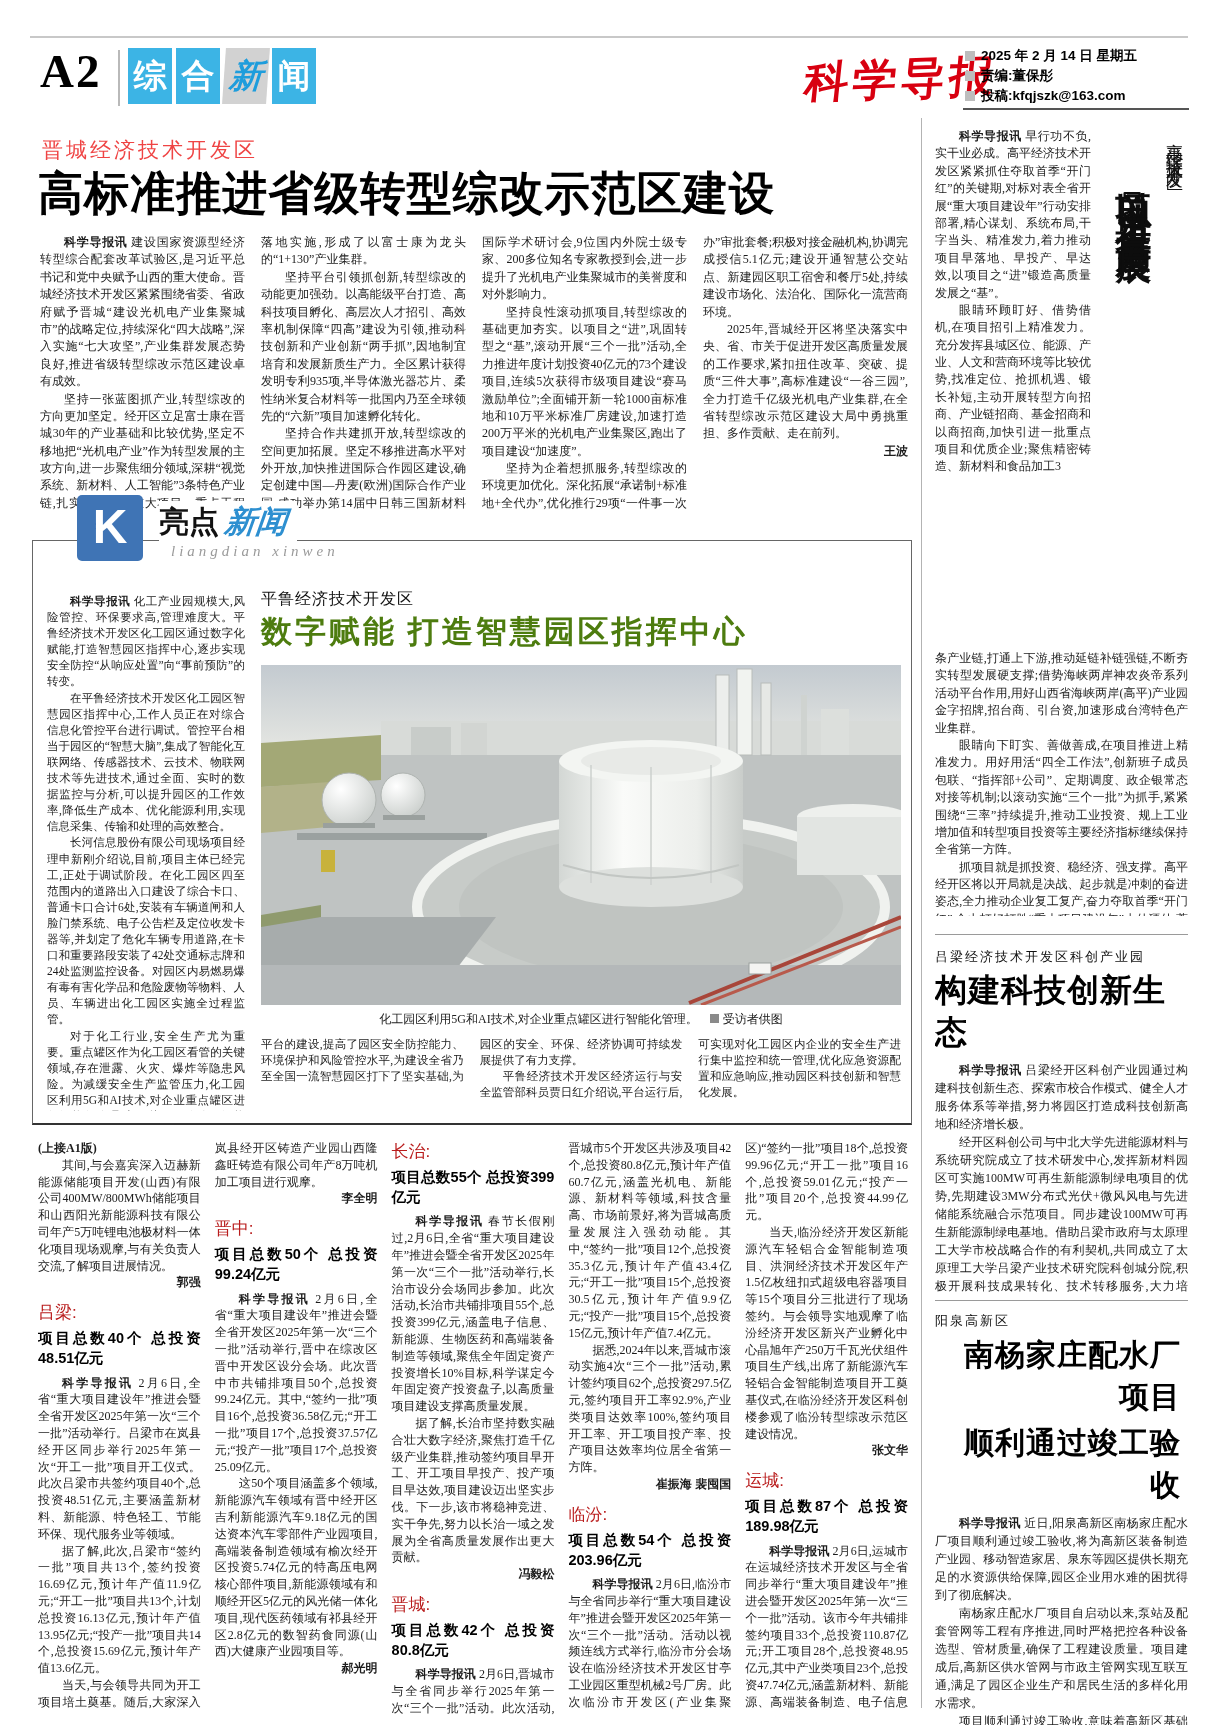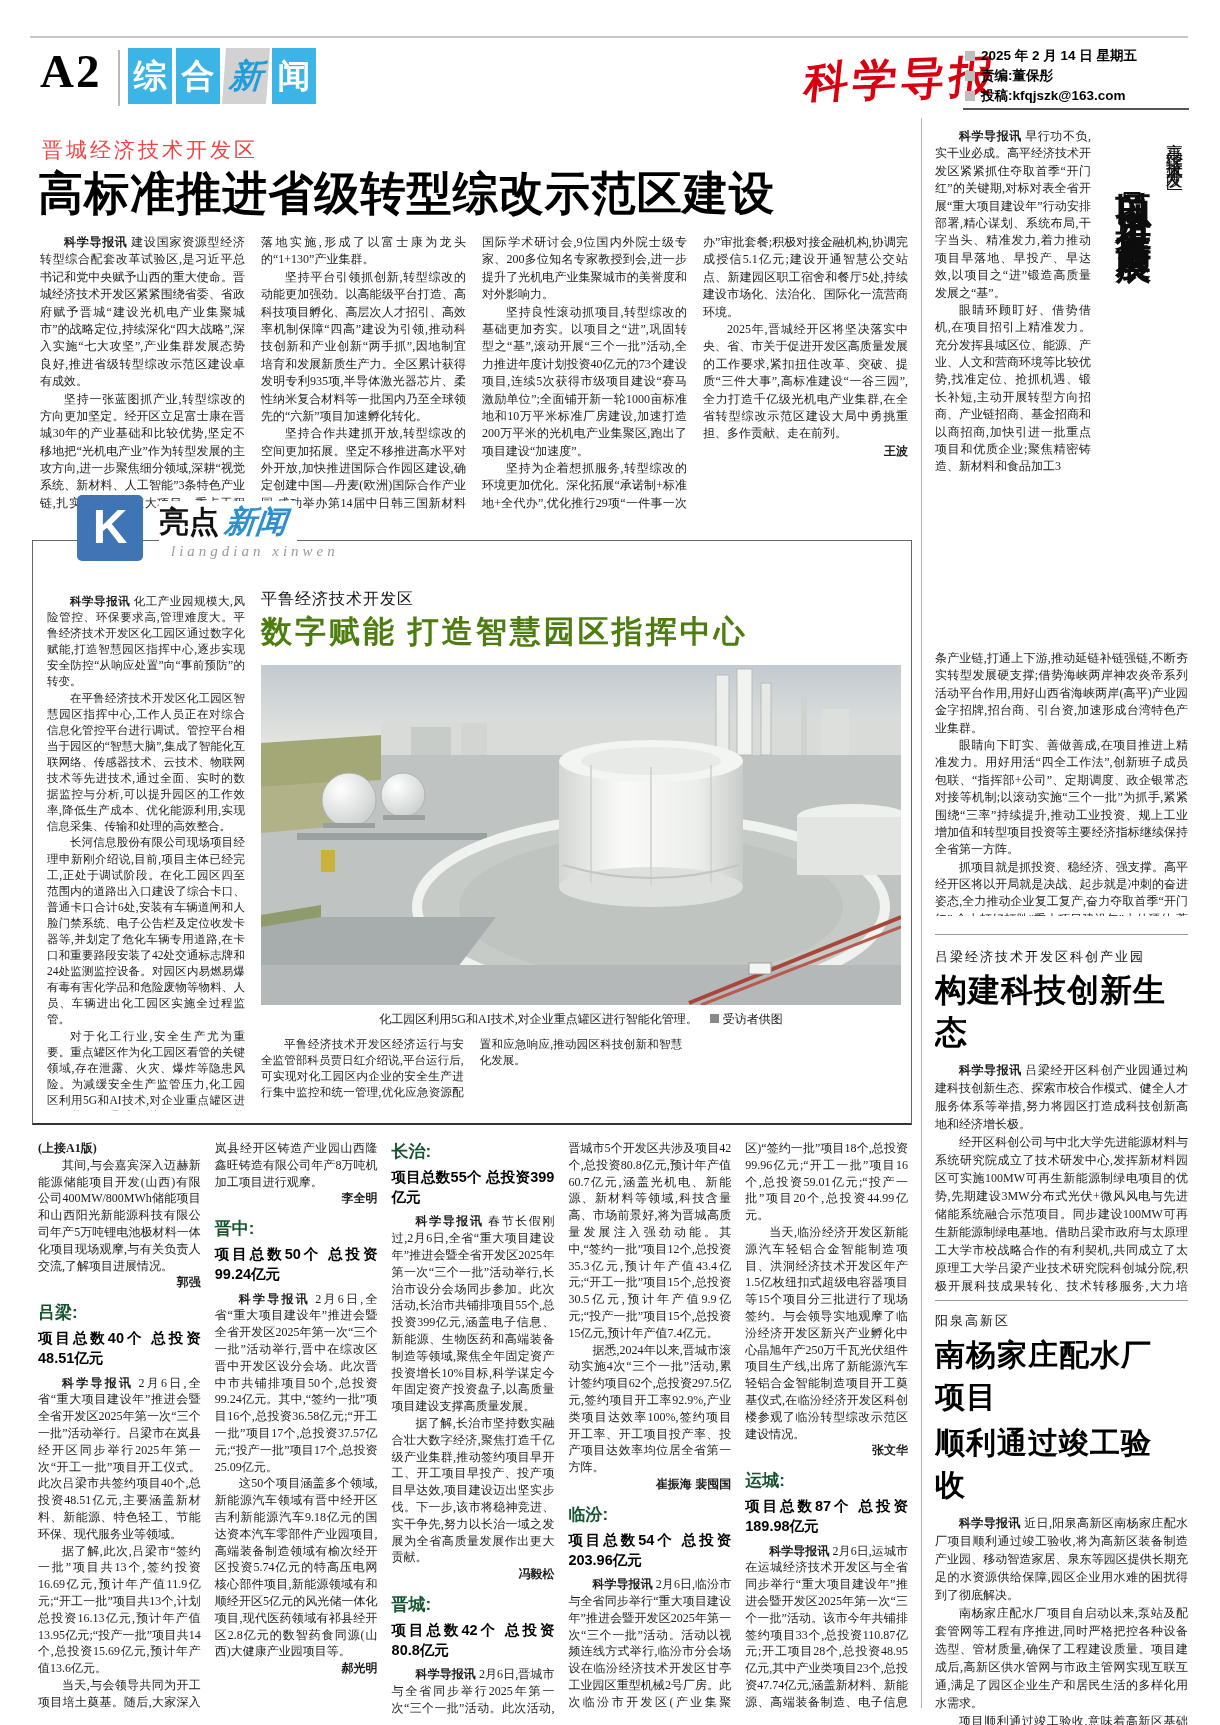--- a/index.html
+++ b/index.html
@@ -45,21 +45,21 @@
             letter-spacing:5px;line-height:1.1;}
   .gp-vkick{position:absolute;left:228px;top:8px;height:260px;writing-mode:vertical-rl;
             font-family:"Liberation Sans",sans-serif;font-size:17px;letter-spacing:4px;color:#111;}
   .gp-wide{position:absolute;left:0;top:528px;width:253px;height:266px;overflow:hidden;
            font-size:12px;line-height:1.45;text-align:justify;}
   .rdiv{position:absolute;left:935px;width:253px;height:1px;background:#9a9a9a;}
   .rk{font-family:"Liberation Sans",sans-serif;font-size:13px;letter-spacing:2px;color:#111;margin:0;}
   .rh-sans{font-family:"Liberation Sans",sans-serif;font-weight:800;font-size:32px;line-height:1.3;
            color:#000;margin:4px 0 0 0;letter-spacing:1px;}
   .rh-serif{font-family:"Liberation Serif",serif;font-weight:800;font-size:30px;line-height:1.4;
-            color:#000;margin:4px 7px 0 0;letter-spacing:1px;}
+            color:#000;margin:4px 7px 0 0;letter-spacing:1px;text-align:right;}
   .rbody{font-size:12px;line-height:1.5;text-align:justify;margin-top:8px;}
   .kc{position:absolute;left:935px;top:948px;width:253px;height:344px;overflow:hidden;}
   .yq{position:absolute;left:935px;top:1312px;width:253px;height:413px;overflow:hidden;}
   
   .ld-box{position:absolute;left:32px;top:540px;width:878px;height:582px;
           border:1px solid #666;border-bottom:2px solid #333;background:#fff;}
   .ld-logo{position:absolute;left:44px;top:-46px;width:66px;height:66px;background:#3f74b5;
            border-radius:5px;color:#fff;font-family:"Liberation Sans",sans-serif;font-weight:900;
            font-size:48px;text-align:center;line-height:64px;}
   .ld-title{position:absolute;left:126px;top:-40px;white-space:nowrap;background:#fff;padding-right:10px;}
@@ -79,21 +79,21 @@
   .ld-cap .sq{background:#8a8a8a;width:9px;height:9px;margin:0 4px 0 12px;}
   .ld-strip{position:absolute;left:228px;top:496px;width:640px;height:78px;column-count:3;
             column-gap:16px;column-fill:auto;overflow:hidden;font-size:11.5px;line-height:1.38;
             text-align:justify;}
   
   .bottom{position:absolute;left:38px;top:1140px;width:870px;height:583px;
           column-count:5;column-gap:14px;column-fill:auto;overflow:hidden;
           font-size:12px;line-height:1.4;text-align:justify;}
   .cont-note{margin:0;font-weight:bold;}
   .city{break-inside:avoid;margin:10px 0 6px 0;font-family:"Liberation Sans",sans-serif;}
-  .city .nm{font-size:17px;font-weight:700;color:#14532d;}
+  .city .nm{font-size:17px;font-weight:400;color:#b91c1c;}
   .city .st{font-size:14.5px;font-weight:900;color:#000;margin-top:3px;}
 </style>
 </head>
 <body>
 
 <div class="rule" style="left:30px;top:36px;width:1158px;height:2px;"></div>
 <div class="pageno">A2</div>
 <div class="hdr-div"></div>
 <div class="abs" style="left:128px;top:48px;">
   <span class="secbox blue">综</span><span class="secbox blue">合</span><span class="secbox gray">新</span><span class="secbox blue">闻</span>
@@ -241,20 +241,21 @@
       <rect x="60" y="185" width="14" height="22" fill="#c8b23c"></rect>
       <polygon points="0,250 60,240 60,252 0,262" fill="#8f9a6d"></polygon>
     </svg>
   </div>
 
   <div class="ld-cap">
     <span>化工园区利用5G和AI技术,对企业重点罐区进行智能化管理。</span><span class="sq"></span><span>受访者供图</span>
   </div>
 
   <div class="ld-strip">
+    <p style="margin:0;">平台的建设,提高了园区安全防控能力、环境保护和风险管控水平,为建设全省乃至全国一流智慧园区打下了坚实基础,为园区的安全、环保、经济协调可持续发展提供了有力支撑。</p>
     <p class="ind">平鲁经济技术开发区经济运行与安全监管部科员贾日红介绍说,平台运行后,可实现对化工园区内企业的安全生产进行集中监控和统一管理,优化应急资源配置和应急响应,推动园区科技创新和智慧化发展。</p>
 
   </div>
 </div>
 
 <div class="bottom">
   <p class="cont-note">(上接A1版)</p>
   <p class="ind">其间,与会嘉宾深入迈赫新能源储能项目开发(山西)有限公司400MW/800MWh储能项目和山西阳光新能源科技有限公司年产5万吨锂电池极材料一体化项目现场观摩,与有关负责人交流,了解项目进展情况。</p>
   <p class="byline">郭强</p>
 

